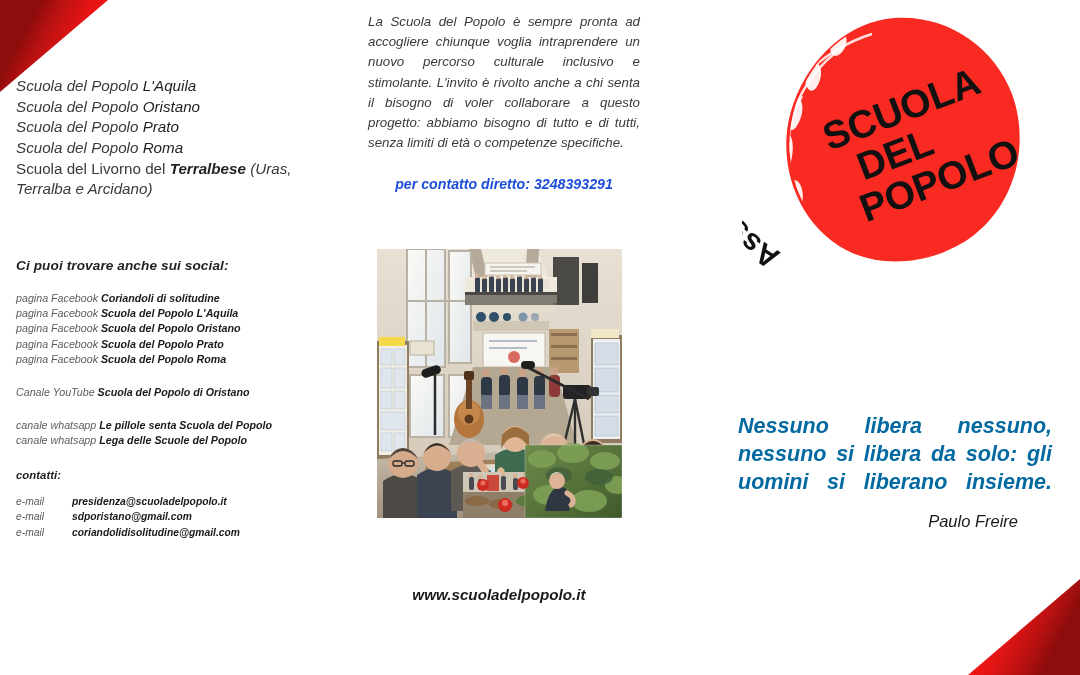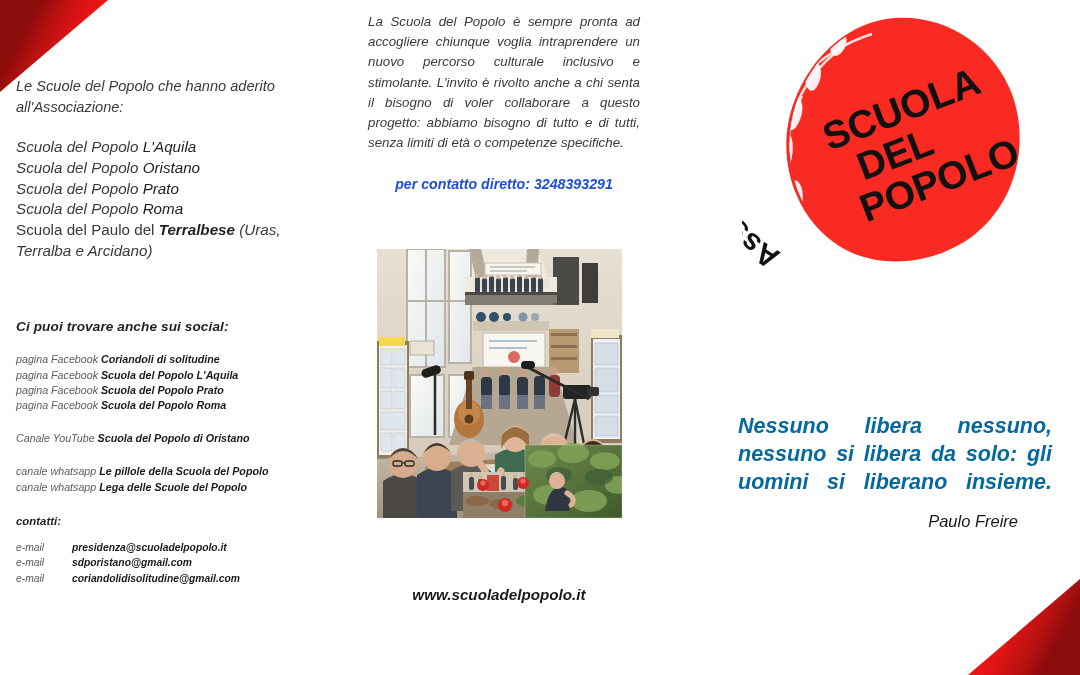--- a/index.html
+++ b/index.html
@@ -223,66 +223,68 @@
 </head>
 <body>
 
 <div id="page">
 
   <div id="corner-tl" class="corner"></div>
   <div id="corner-br" class="corner"></div>
 
   <div id="left-col">
 
-    <div id="intro-line">Le Scuole del Popolo che hanno aderito all'Associazione:</div>
 
     <div id="school-list">
       <div class="school-row">
         <span>Scuola del Popolo </span><b>L'Aquila</b>
       </div>
       <div class="school-row">
         <span>Scuola del Popolo </span><b>Oristano</b>
       </div>
       <div class="school-row">
         <span>Scuola del Popolo </span><b>Prato</b>
       </div>
       <div class="school-row">
         <span>Scuola del Popolo </span><b>Roma</b>
       </div>
       <div id="school-last">
-        <span class="plain">Scuola del Paulo del </span><b>Terralbese</b><span class="paren"> (Uras, Terralba e Arcidano)</span>
+        <span class="plain">Scuola del Livorno del </span><b>Terralbese</b><span class="paren"> (Uras, Terralba e Arcidano)</span>
       </div>
     </div>
 
     <div id="social-title">Ci puoi trovare anche sui social:</div>
 
     <div class="social-group">
       <div class="social-row">
         <span>pagina Facebook </span><b>Coriandoli di solitudine</b>
       </div>
       <div class="social-row">
         <span>pagina Facebook </span><b>Scuola del Popolo L'Aquila</b>
       </div>
       <div class="social-row">
+        <span>pagina Facebook </span><b>Scuola del Popolo Oristano</b>
+      </div>
+      <div class="social-row">
         <span>pagina Facebook </span><b>Scuola del Popolo Prato</b>
       </div>
       <div class="social-row">
         <span>pagina Facebook </span><b>Scuola del Popolo Roma</b>
       </div>
     </div>
 
     <div class="social-group">
       <div class="social-row">
         <span>Canale YouTube </span><b>Scuola del Popolo di Oristano</b>
       </div>
     </div>
 
     <div class="social-group">
       <div class="social-row">
-        <span>canale whatsapp </span><b>Le pillole della Scuola del Popolo</b>
+        <span>canale whatsapp </span><b>Le pillole senta Scuola del Popolo</b>
       </div>
       <div class="social-row">
         <span>canale whatsapp </span><b>Lega delle Scuole del Popolo</b>
       </div>
     </div>
 
     <div id="contacts-title">contatti:</div>
 
     <div id="email-group">
       <div class="email-row">

